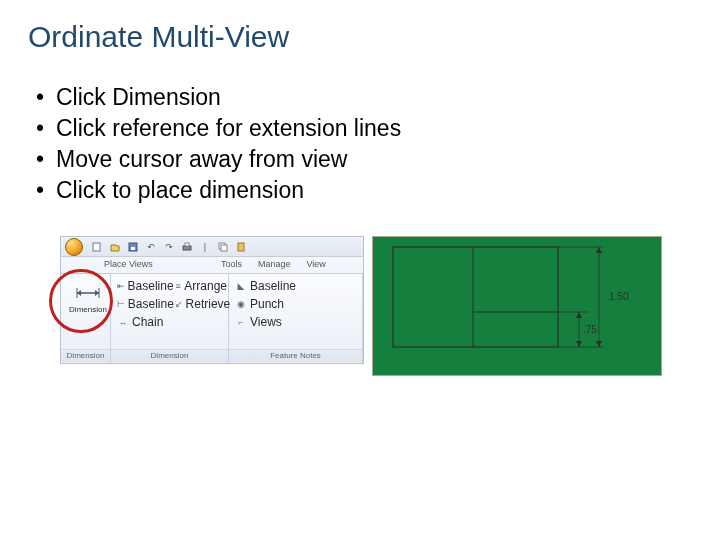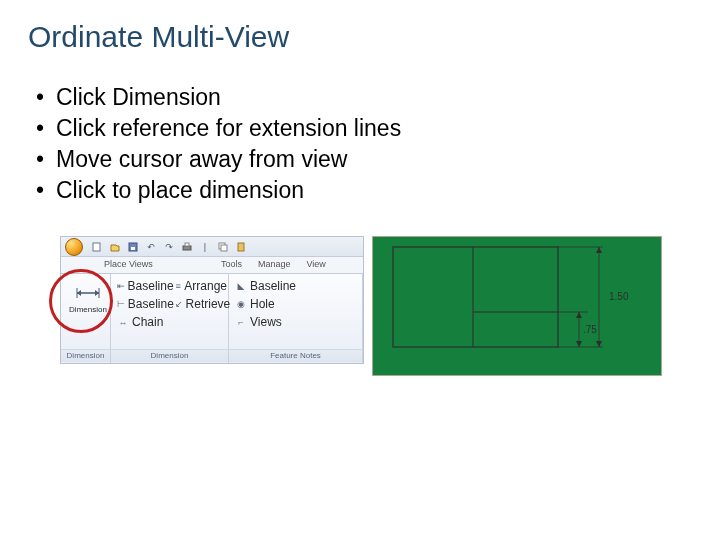--- a/index.html
+++ b/index.html
@@ -160,21 +160,21 @@
           <div class="glabel">Dimension</div>
         </div>
         <div class="group g4">
           <div class="smallrow">
             <div class="sitem">
                 <span class="si">◣</span>
                 <span class="sl">Baseline</span>
               </div>
             <div class="sitem">
                 <span class="si">◉</span>
-                <span class="sl">Hole</span>
+                <span class="sl">Punch</span>
               </div>
             <div class="sitem">
                 <span class="si">⌐</span>
                 <span class="sl">Views</span>
               </div>
           </div>
           <div class="glabel">Feature Notes</div>
         </div>
       </div>
       <div class="circle"></div>

